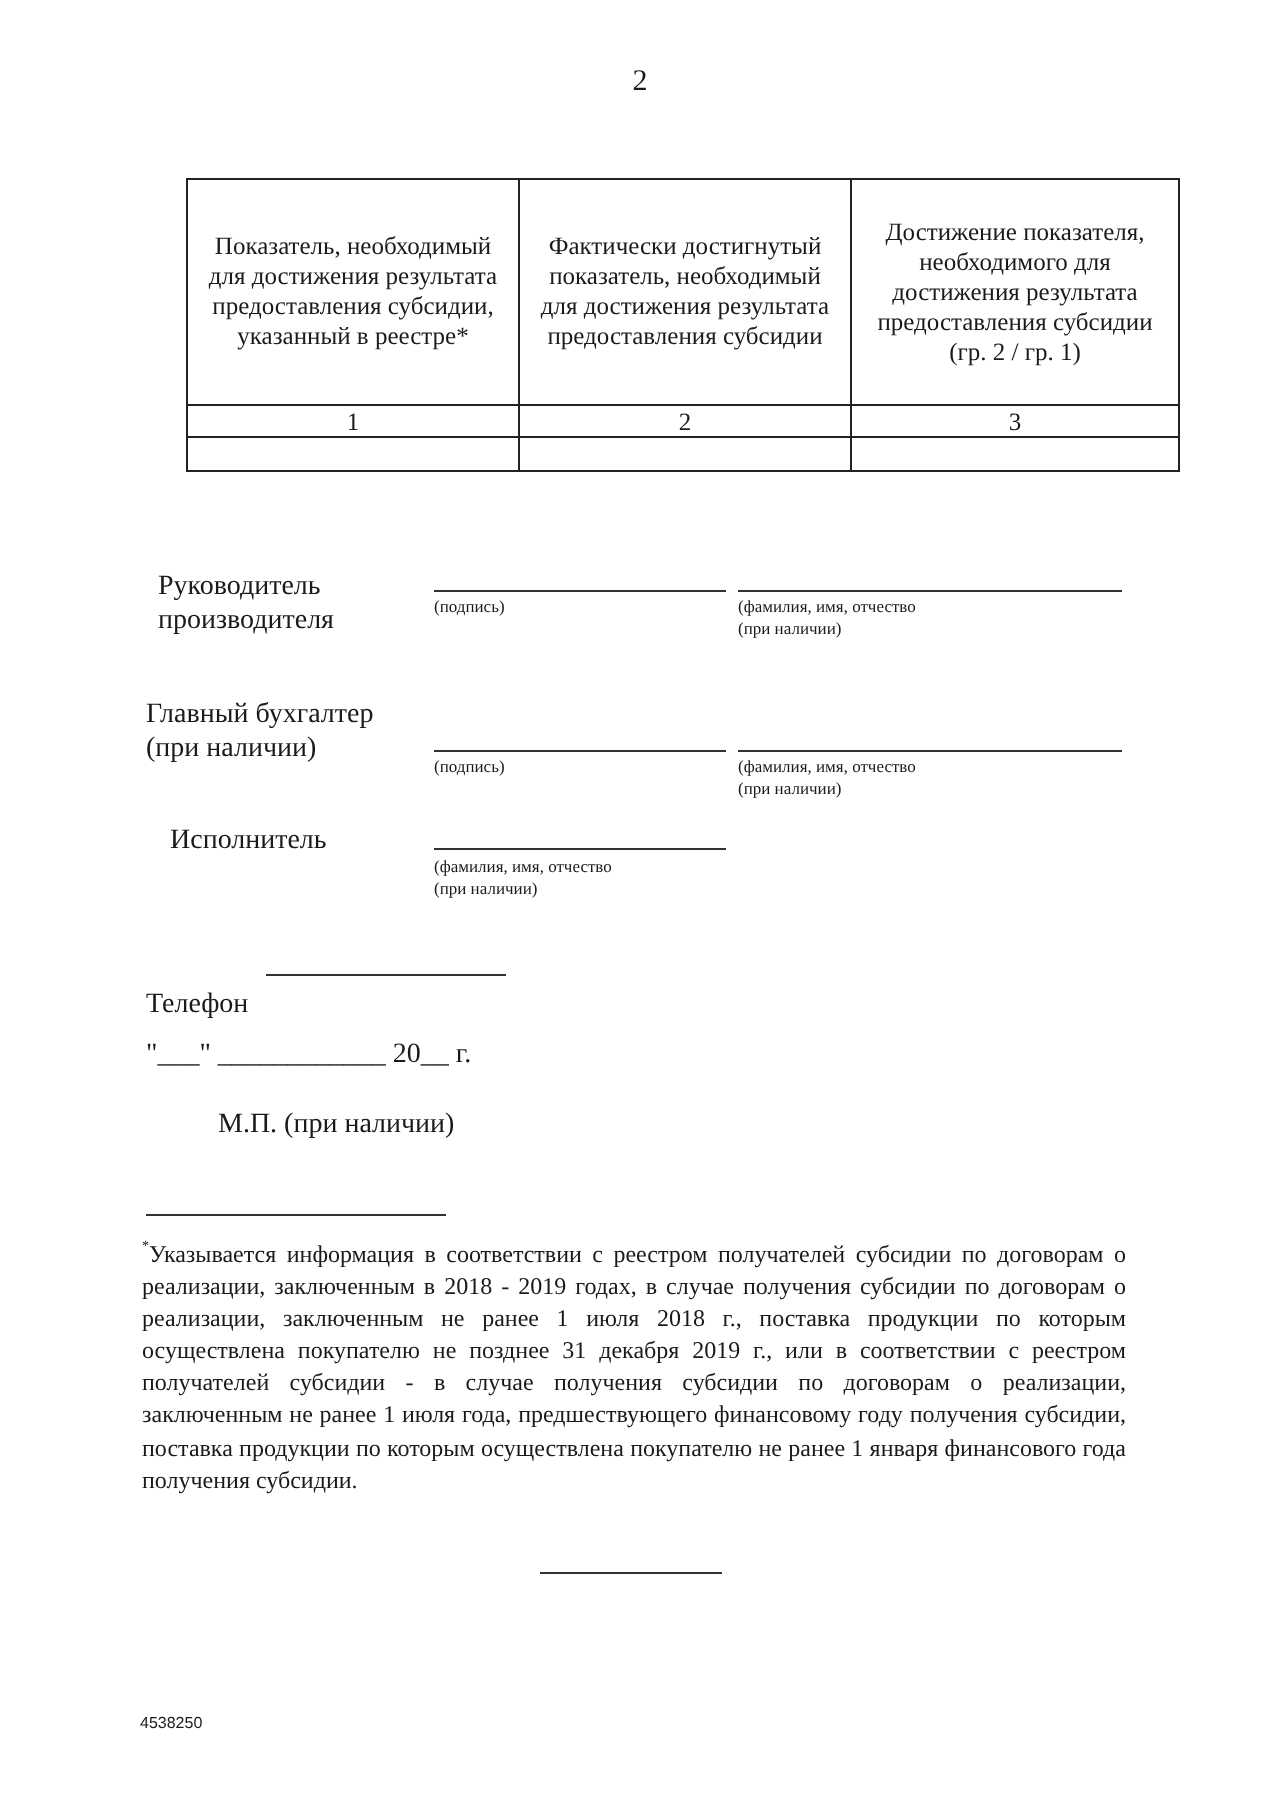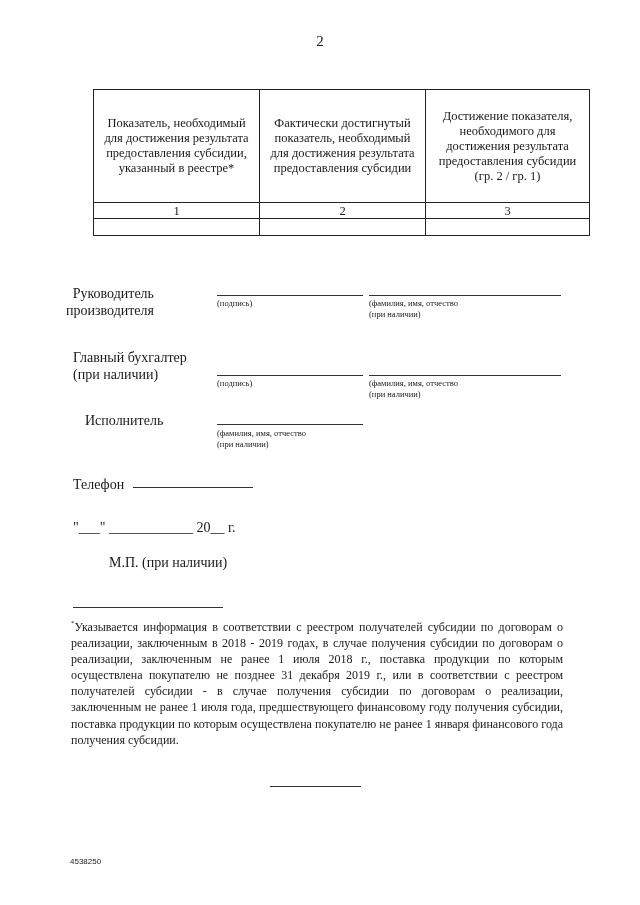--- a/index.html
+++ b/index.html
@@ -37,21 +37,21 @@
     <td>3</td>
   </tr>
   <tr class="blank">
     <td></td>
     <td></td>
     <td></td>
   </tr>
 </tbody>
   </table>
 
-<div class="abs label" style="left:66px; top:285px;text-align:right;">
+<div class="abs label" style="left:79px; top:285px;">
   <div>Руководитель</div>
   <div>производителя</div>
 </div>
 <div class="line" style="left:217px; width:146px; top:295px;"></div>
 <div class="line" style="left:369px; width:192px; top:295px;"></div>
 <div class="cap" style="left:217px; width:146px; top:298px;">(подпись)</div>
 <div class="cap" style="left:369px; width:192px; top:298px;">
   <div>(фамилия, имя, отчество</div>
   <div>(при наличии)</div>
 </div>
@@ -68,21 +68,21 @@
   <div>(при наличии)</div>
 </div>
 
 <div class="abs label" style="left:85px; top:412px;">Исполнитель</div>
 <div class="line" style="left:217px; width:146px; top:424px;"></div>
 <div class="cap" style="left:217px; width:146px; top:428px;">
   <div>(фамилия, имя, отчество</div>
   <div>(при наличии)</div>
 </div>
 
-<div class="abs label" style="left:73px; top:476px;">Телефон</div>
+<div class="abs label" style="left:73px; top:494px;">Телефон</div>
 <div class="line" style="left:133px; width:120px; top:487px;"></div>
 
 <div class="abs label" style="left:73px; top:519px; white-space:pre;">"___" ____________ 20__ г.</div>
 
 <div class="abs label" style="left:73px; top:554px;margin-left:36px;">М.П. (при наличии)</div>
 
 <div class="line" style="left:73px; width:150px; top:607px;"></div>
 
 <div class="abs footnote"><sup>*</sup><span>Указывается информация в соответствии с реестром получателей субсидии по договорам о реализации, заключенным в 2018 - 2019 годах, в случае получения субсидии по договорам о реализации, заключенным не ранее 1 июля 2018 г., поставка продукции по которым осуществлена покупателю не позднее 31 декабря 2019 г., или в соответствии с реестром получателей субсидии - в случае получения субсидии по договорам о реализации, заключенным не ранее 1 июля года, предшествующего финансовому году получения субсидии, поставка продукции по которым осуществлена покупателю не ранее 1 января финансового года получения субсидии.</span></div>
 

